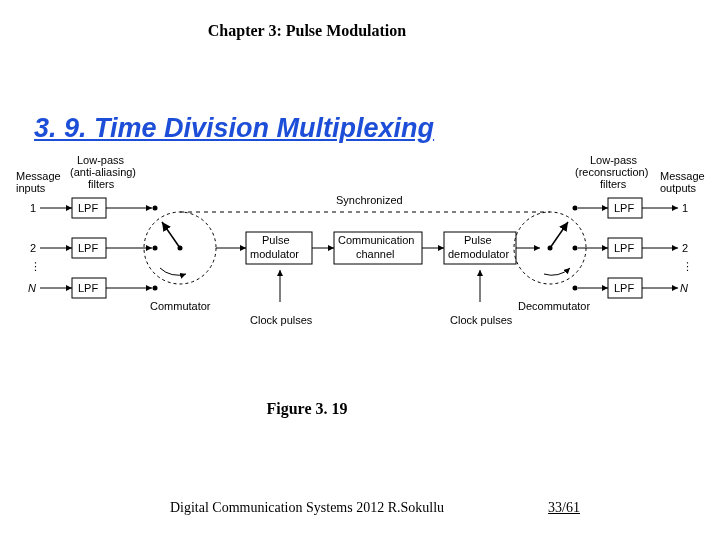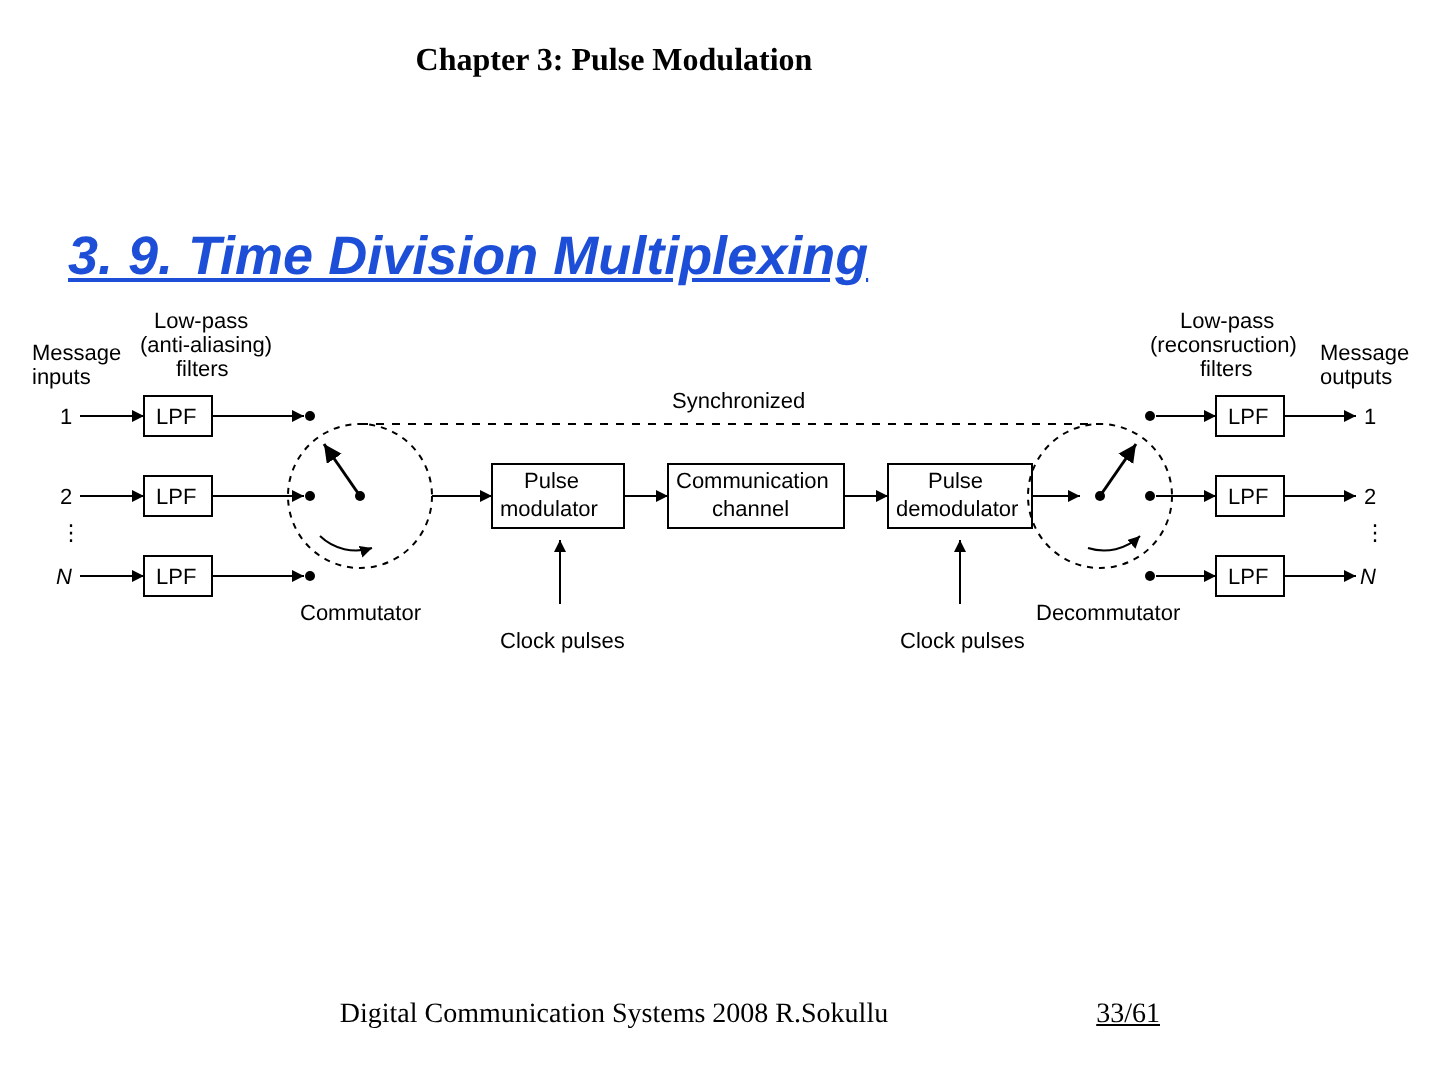--- a/index.html
+++ b/index.html
@@ -183,15 +183,16 @@
       <line x1="170" y1="60" x2="540" y2="60" stroke="#000" stroke-dasharray="4,4"></line>
       <text x="326" y="52"><tspan>Synchronized</tspan></text>
 
       <line x1="270" y1="150" x2="270" y2="118" stroke="#000" marker-end="url(#arr)"></line>
       <text x="240" y="172"><tspan>Clock pulses</tspan></text>
       <line x1="470" y1="150" x2="470" y2="118" stroke="#000" marker-end="url(#arr)"></line>
       <text x="440" y="172"><tspan>Clock pulses</tspan></text>
     </svg>
   </div>
 
-  <div class="footer-left">Digital Communication Systems 2008 R.Sokullu</div>
+  <div class="caption">Figure 3. 19</div>
+  <div class="footer-left">Digital Communication Systems 2012 R.Sokullu</div>
   <div class="footer-right">33/61</div>
 </div>
 
 </body></html>

